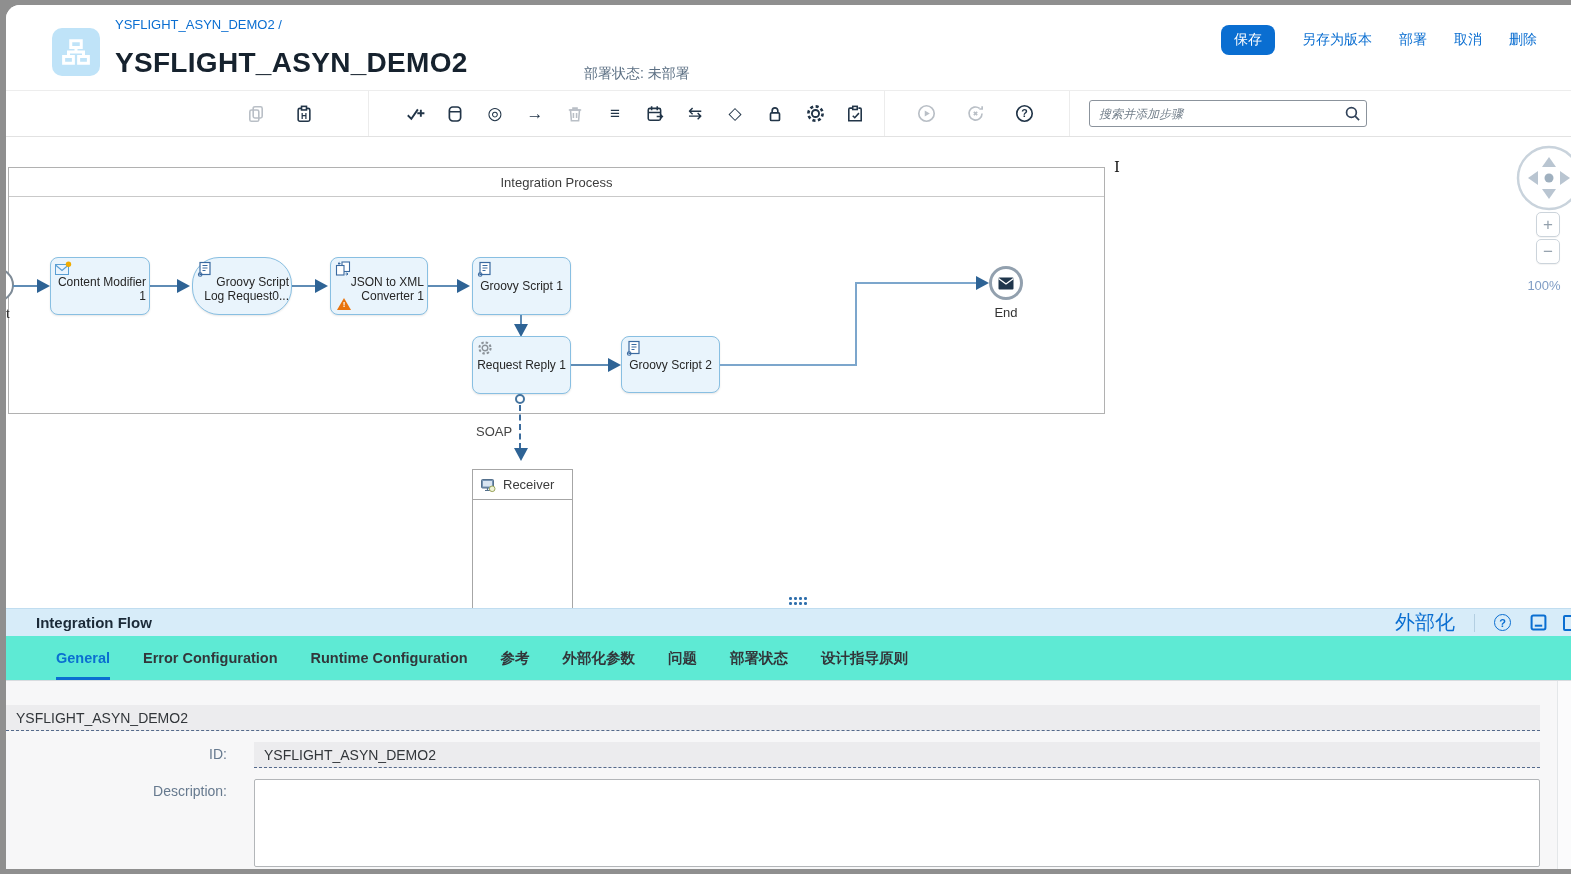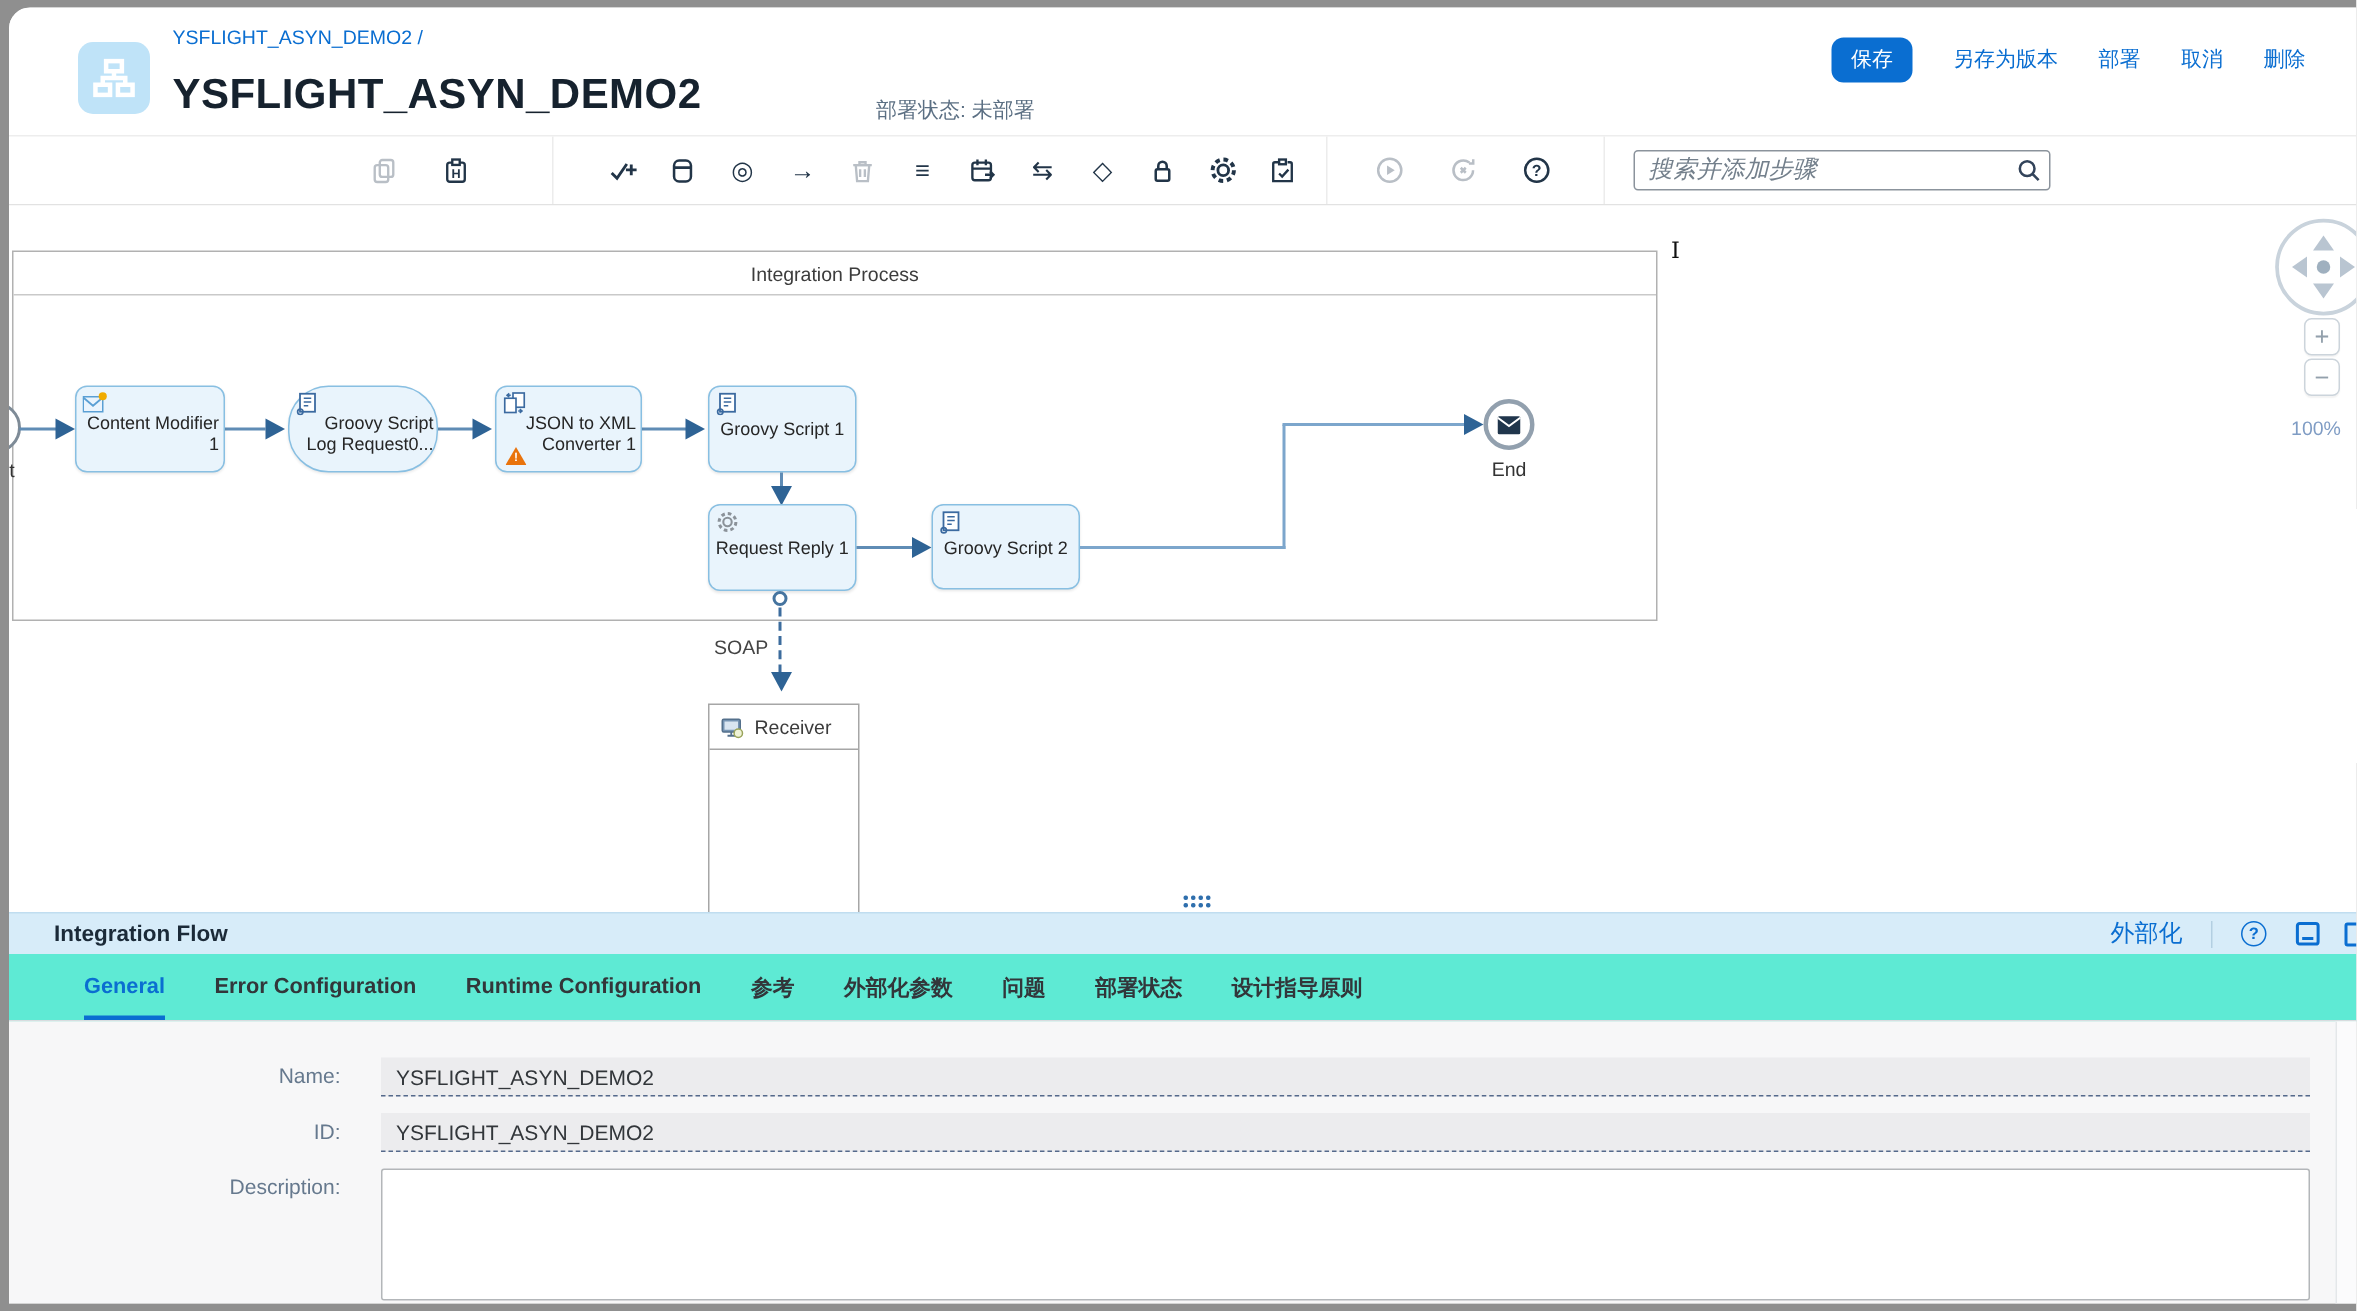--- a/index.html
+++ b/index.html
@@ -29,21 +29,21 @@
   .tb-icon.dis { color:#b9bfc6; }
   .tb-sep { width:1px; align-self:stretch; background:#ececec; flex:none; }
   .g1 { display:flex; gap:28px; }
   .g2 { display:flex; gap:20px; }
   .g3 { display:flex; gap:29px; }
   .sep-a { margin-left:54px; margin-right:36px; }
   .sep-b { margin-left:19px; margin-right:31px; }
   .sep-c { margin-left:35px; margin-right:19px; }
   .search-wrap { position:relative; width:278px; flex:none; }
   .search-input { width:278px; height:27px; border:1px solid #8b939c; border-radius:3px; background:#fff;
-                  font-family:inherit; font-size:16px; font-style:italic; color:#6b7682; padding:0 28px 0 9px; }
+                  font-family:inherit; font-size:12px; font-style:italic; color:#6b7682; padding:0 28px 0 9px; }
   .search-input::placeholder { color:#74808c; font-style:italic; }
   .search-mag { position:absolute; right:6px; top:5px; color:#32435a; }
 
   
   .canvas { position:relative; height:471px; background:#fff; overflow:hidden; }
   .pool { position:absolute; left:2px; top:30px; width:1097px; height:247px; border:1px solid #b1b1b1; background:#fff; }
   .pool-title { height:29px; border-bottom:1px solid #c9c9c9; display:flex; align-items:center; justify-content:center;
                 font-size:13px; color:#3c3c3c; }
   .node { position:absolute; background:#e9f4fc; border:1px solid #88bfe2; border-radius:8px;
           box-shadow:0 1px 2px rgba(0,0,0,.10); display:flex; align-items:center; justify-content:center;
@@ -75,21 +75,21 @@
               color:#93a0ac; font-size:17px; line-height:1; display:flex; align-items:center; justify-content:center;
               cursor:pointer; font-family:inherit; box-shadow:0 1px 1px rgba(0,0,0,.05); }
   .zoom-pct { position:absolute; left:1516px; top:141px; font-size:13px; color:#7f9cc4; width:44px; text-align:center; }
   .ibeam { position:absolute; left:1108px; top:21px; font-family:"DejaVu Serif",serif; font-size:15px; color:#111; }
 
   
   .panel-bar { position:relative; height:28px; background:#d7ecf9; border-top:1px solid #c0ddf0;
                display:flex; align-items:center; }
   .panel-title { margin-left:30px; font-size:15px; font-weight:bold; color:#1b2a38; }
   .panel-right { margin-left:auto; display:flex; align-items:center; gap:19px; margin-right:24px; }
-  .ext-link { background:none; border:none; color:#0a6ed1; font-size:16px; font-family:Liberation Sans, sans-serif; cursor:pointer; }
+  .ext-link { background:none; border:none; color:#0a6ed1; font-size:20px; font-family:Liberation Sans, sans-serif; cursor:pointer; }
   .pr-sep { width:1px; height:18px; background:#b3cfe2; }
   .round-help { width:17px; height:17px; border-radius:50%; border:1.6px solid #0a6ed1; color:#0a6ed1;
                 font-size:11px; font-weight:bold; display:flex; align-items:center; justify-content:center;
                 background:none; cursor:pointer; font-family:inherit; }
   .icon-btn { background:none; border:none; padding:0; cursor:pointer; color:#0a6ed1; display:flex; }
   .half-icon { position:absolute; right:-8px; top:6px; width:16px; height:16px; border:2px solid #0a6ed1; border-radius:2px; }
 
   .tabstrip { position:relative; height:45px; background:#5eead4; border-bottom:1px solid #d8dcdf;
               display:flex; align-items:stretch; gap:33px; padding-left:50px; }
   .tab { position:relative; display:flex; align-items:center; font-size:14.5px; color:#32363a;
@@ -401,21 +401,20 @@
     <button class="tab">Runtime Configuration</button>
     <button class="tab cn">参考</button>
     <button class="tab cn">外部化参数</button>
     <button class="tab cn">问题</button>
     <button class="tab cn">部署状态</button>
     <button class="tab cn">设计指导原则</button>
   </div>
 
   <div class="formarea">
     <div class="frow">
-      <div class="flabel">Name:</div>
       <div class="ffield">YSFLIGHT_ASYN_DEMO2</div>
     </div>
     <div class="frow">
       <div class="flabel">ID:</div>
       <div class="ffield">YSFLIGHT_ASYN_DEMO2</div>
     </div>
     <div class="frow">
       <div class="flabel">Description:</div>
       <textarea class="ftext" style=""></textarea>
     </div>

